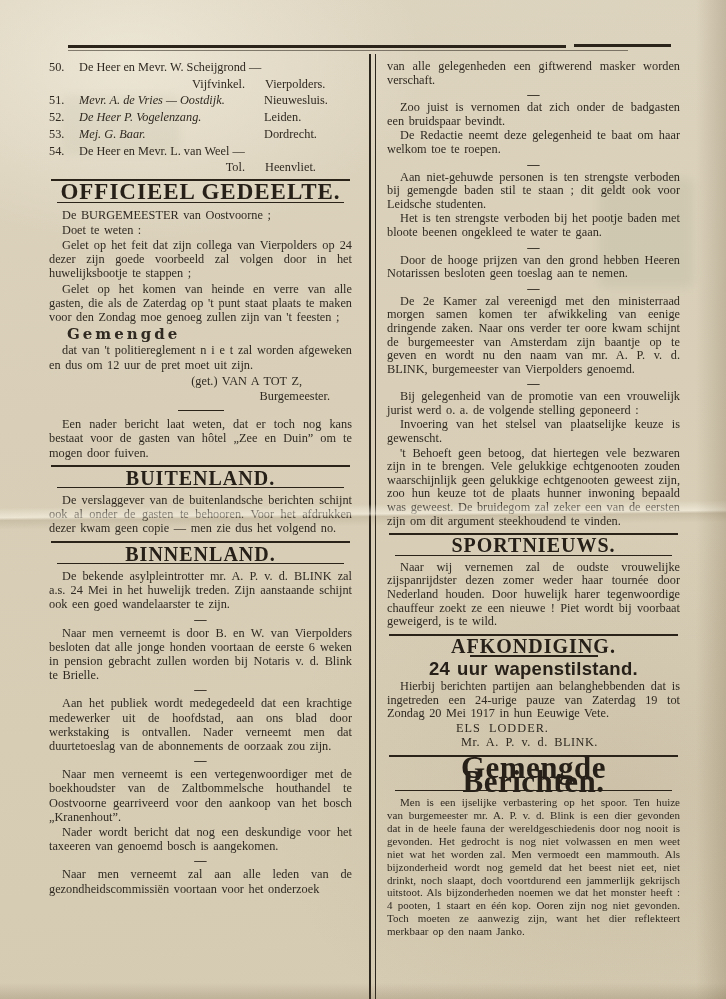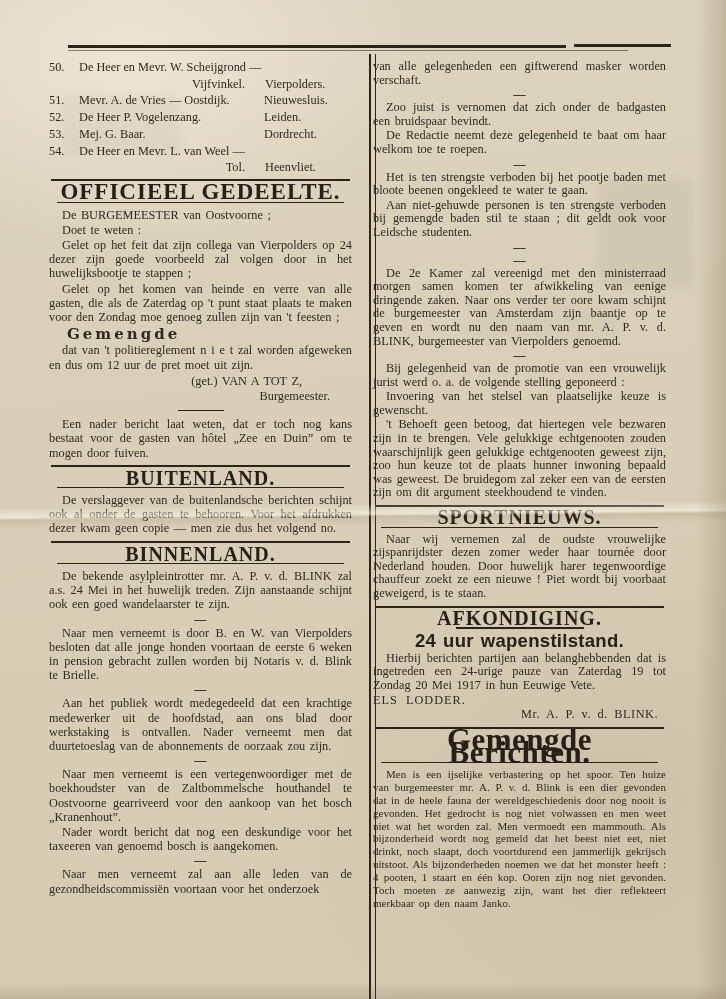--- a/index.html
+++ b/index.html
@@ -27,31 +27,31 @@
 
   
   .top-rule-a{position:absolute;left:68px;top:45px;width:498px;height:3px;background:#2a241b;}
   .top-rule-b{position:absolute;left:574px;top:44px;width:97px;height:3px;background:#2a241b;}
   .top-rule-thin{position:absolute;left:68px;top:50px;width:560px;height:1px;background:rgba(42,36,27,.55);}
   .divider{position:absolute;left:369px;top:54px;width:4px;height:945px;
     border-left:2px solid #2b261d;border-right:1.5px solid #2b261d;}
 
   .col{position:absolute;top:60px;font-size:12.3px;line-height:14.2px;}
   .col-left{left:49px;width:303px;}
-  .col-right{left:373px;width:293px;line-height:13.6px;}
+  .col-right{left:387px;width:293px;line-height:13.6px;}
 
   p{margin:0 0 1px 0;text-align:justify;text-indent:13px;word-spacing:1.5px;}
   p.noind{text-indent:0;}
   .dash{text-align:center;font-weight:bold;line-height:12px;margin:1px 0;text-indent:0;}
 
   
   .glist{margin-bottom:4px;}
   .grow{display:flex;margin-bottom:2.5px;}
   .grow .num{width:30px;flex:none;}
-  .grow .nm{width:185px;flex:none;}
+  .grow .nm{width:185px;flex:none;font-style:italic;}
   .grow .city{flex:1;}
   .grow2{display:flex;margin-bottom:2.5px;align-items:center;}
   .grow2 .cont{width:196px;flex:none;text-align:right;}
   .grow2 .city2{padding-left:20px;}
 
   
   .rule-thick{border-top:2.5px solid #29231a;margin:5px 2px 0;}
   .rule-thin{border-top:1.3px solid #29231a;margin:2px 8px 5px;}
   h2{font-size:20px;font-weight:bold;text-align:center;letter-spacing:1px;
      margin:4px 0 1px;color:#262019;font-family:"Liberation Serif",serif;}
@@ -59,22 +59,22 @@
   h2.mixed{font-size:31px;letter-spacing:.5px;}
 
   .bepaalt{font-weight:bold;font-size:15px;letter-spacing:3px;text-indent:18px;margin:3px 0 2px;font-family:"DejaVu Serif",serif;}
   .sig-get{text-align:right;padding-right:50px;text-indent:0;margin-top:2px;}
   .sig-burg{text-align:right;padding-right:22px;text-indent:0;}
   .short-rule{width:46px;border-top:1.5px solid #29231a;margin:7px auto 6px;}
 
   .afk-underline{width:128px;border-top:2.5px solid #29231a;margin:2px auto 5px;}
   .afk-sub{text-align:center;font-family:"Liberation Sans","DejaVu Sans",sans-serif;
      font-weight:bold;font-size:18.5px;margin:0 0 4px;text-indent:0;letter-spacing:.3px;color:#262019;}
-  .sig-els{text-align:left;padding-right:62px;text-indent:0;word-spacing:4px;letter-spacing:1px;}
-  .sig-blink{text-align:right;padding-right:8px;text-indent:0;word-spacing:3px;letter-spacing:.5px;}
+  .sig-els{text-align:center;padding-right:62px;text-indent:0;word-spacing:4px;letter-spacing:1px;}
+  .sig-blink{text-align:center;padding-right:8px;text-indent:0;word-spacing:3px;letter-spacing:.5px;}
 
   .gemengde-p{font-size:11px;line-height:12.9px;}
 </style>
 </head>
 <body>
 
 <div class="page">
 
   <div class="ghost g1"></div>
   <div class="ghost g2"></div>
@@ -161,35 +161,36 @@
     </div>
   </div>
 
   <div class="col col-right">
 
     <p class="noind">van alle gelegenheden een giftwerend masker worden verschaft.</p>
     <div class="dash">—</div>
     <p>Zoo juist is vernomen dat zich onder de badgasten een bruidspaar bevindt.</p>
     <p>De Redactie neemt deze gelegenheid te baat om haar welkom toe te roepen.</p>
     <div class="dash">—</div>
+    <p>Aan niet-gehuwde personen is ten strengste verboden bij gemengde baden stil te staan ; dit geldt ook voor Leidsche studenten.</p>
     <p>Het is ten strengste verboden bij het pootje baden met bloote beenen ongekleed te water te gaan.</p>
-    <p>Aan niet-gehuwde personen is ten strengste verboden bij gemengde baden stil te staan ; dit geldt ook voor Leidsche studenten.</p>
-    <div class="dash">—</div>
+    <div class="dash">—</div>
+    <p>Door de hooge prijzen van den grond hebben Heeren Notarissen besloten geen toeslag aan te nemen.</p>
     <div class="dash">—</div>
     <p>De 2e Kamer zal vereenigd met den ministerraad morgen samen komen ter afwikkeling van eenige dringende zaken.  Naar ons verder ter oore kwam schijnt de burgemeester van Amsterdam zijn baantje op te geven en wordt nu den naam van mr. A. P. v. d. BLINK, burgemeester van Vierpolders genoemd.</p>
     <div class="dash">—</div>
     <p>Bij gelegenheid van de promotie van een vrouwelijk jurist werd o. a. de volgende stelling geponeerd :</p>
     <p>Invoering van het stelsel van plaatselijke keuze is gewenscht.</p>
     <p>'t Behoeft geen betoog, dat hiertegen vele bezwaren zijn in te brengen.  Vele gelukkige echtgenooten zouden waarschijnlijk geen gelukkige echtgenooten geweest zijn, zoo hun keuze tot de plaats hunner inwoning bepaald was geweest.  De bruidegom zal zeker een van de eersten zijn om dit argument steekhoudend te vinden.</p>
 
     <div>
       <div class="rule-thick"></div>
       <h2>SPORTNIEUWS.</h2>
       <div class="rule-thin"></div>
-      <p>Naar wij vernemen zal de oudste vrouwelijke zijspanrijdster dezen zomer weder haar tournée door Nederland houden.  Door huwelijk harer tegenwoordige chauffeur zoekt ze een nieuwe !  Piet wordt bij voorbaat geweigerd, is te staan.</p>
+      <p>Naar wij vernemen zal de oudste vrouwelijke zijspanrijdster dezen zomer weder haar tournée door Nederland houden.  Door huwelijk harer tegenwoordige chauffeur zoekt ze een nieuwe !  Piet wordt bij voorbaat geweigerd, is te wild.</p>
     </div>
 
     <div>
       <div class="rule-thick"></div>
       <h2>AFKONDIGING.</h2>
       <div class="afk-underline"></div>
       <p class="afk-sub">24 uur wapenstilstand.</p>
       <p>Hierbij berichten partijen aan belanghebbenden dat is ingetreden een 24-urige pauze van Zaterdag 19 tot Zondag 20 Mei 1917 in hun Eeuwige Vete.</p>
       <p class="sig-els">ELS LODDER.</p>
       <p class="sig-blink">Mr. A. P. v. d. BLINK.</p>

